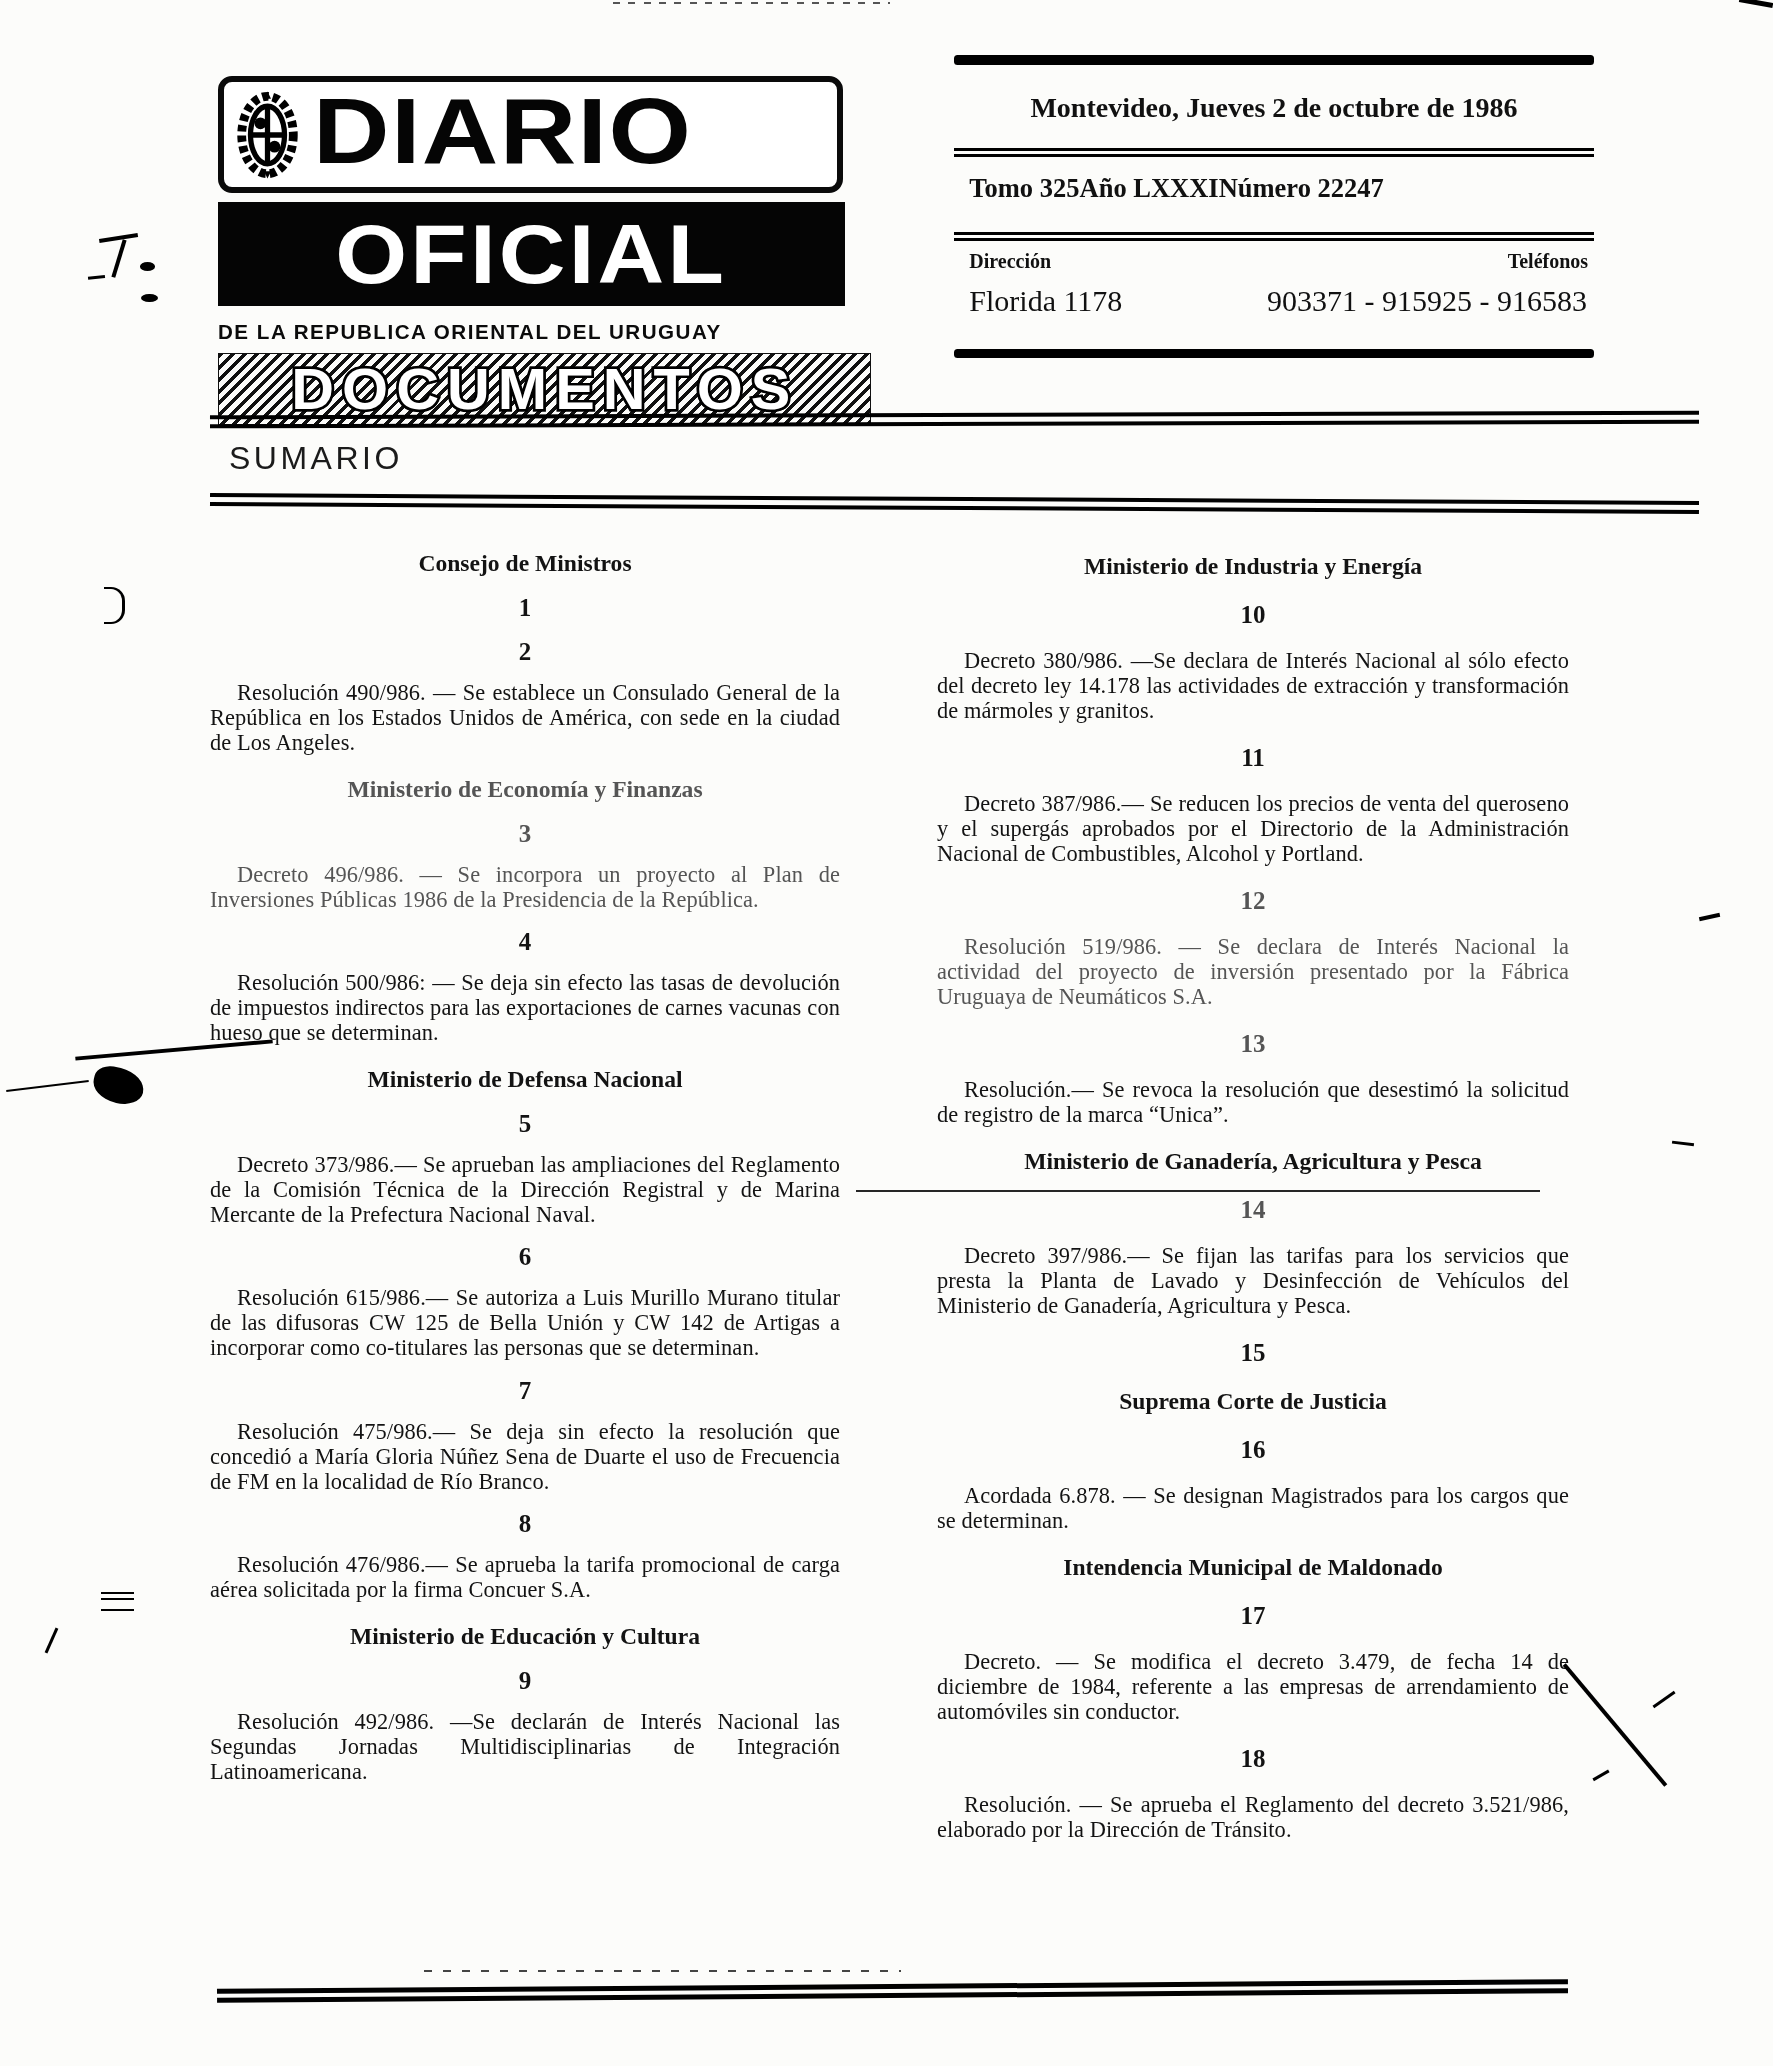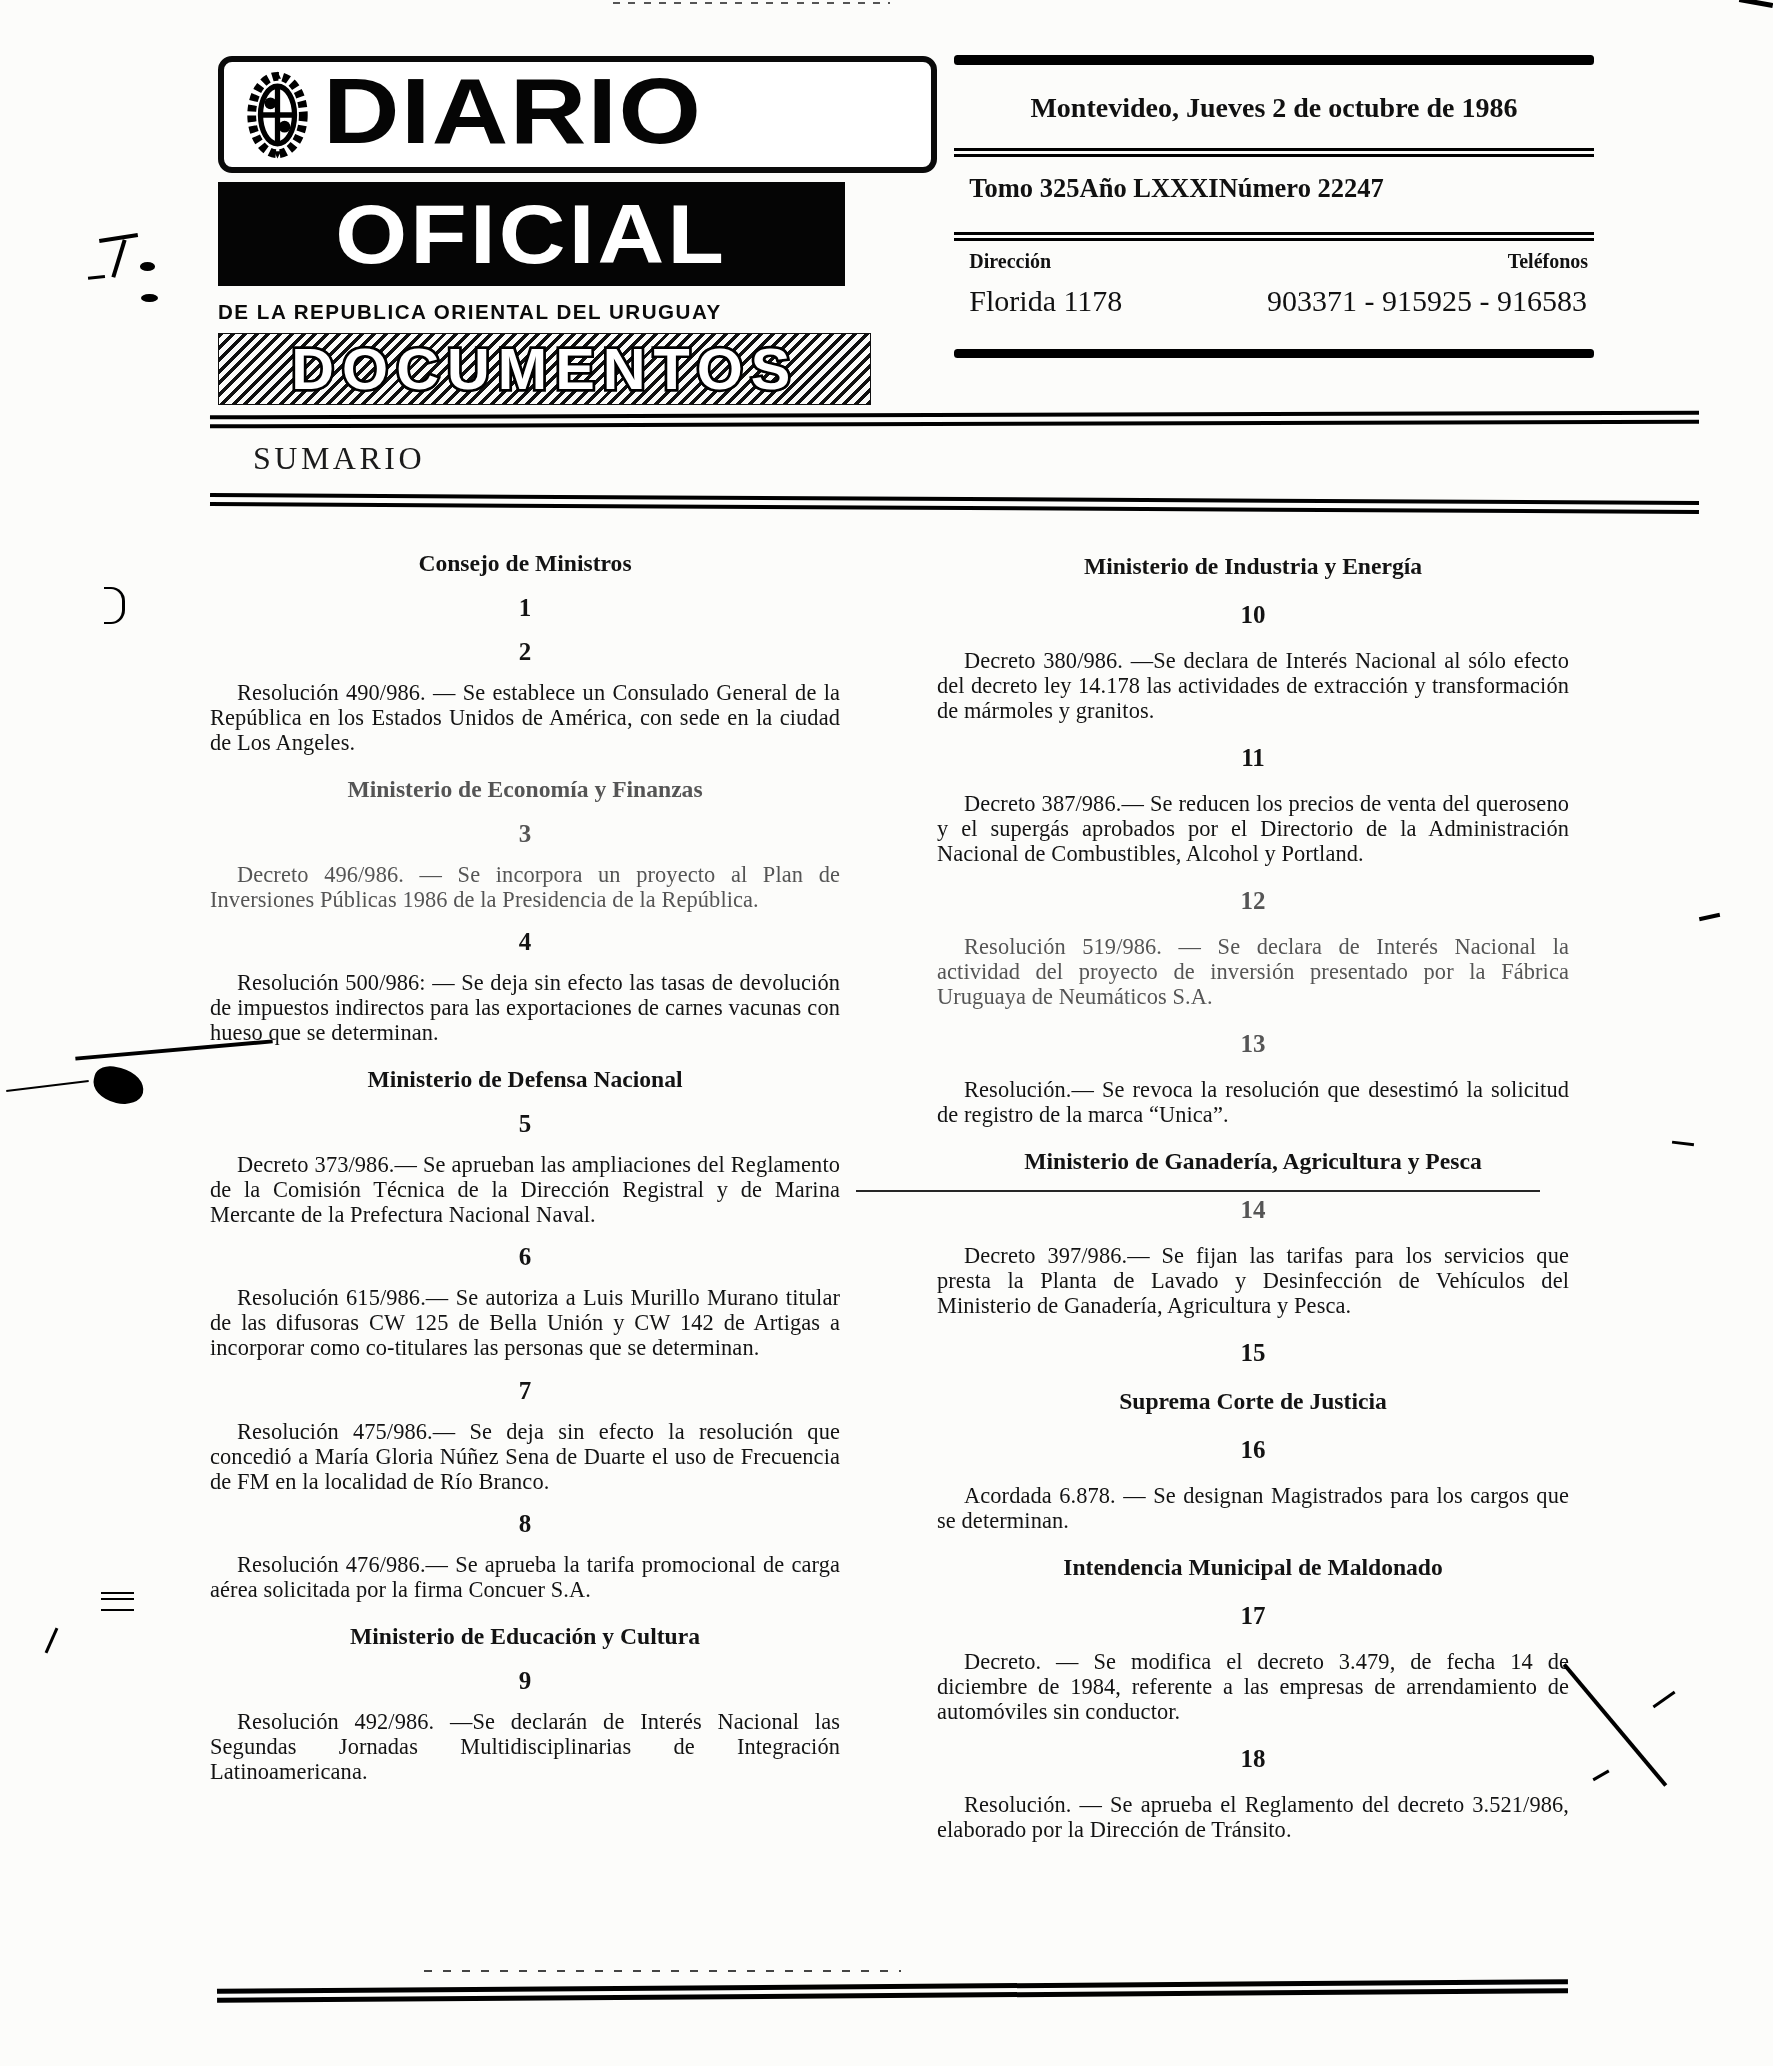--- a/index.html
+++ b/index.html
@@ -1,22 +1,22 @@
 <!DOCTYPE html>
 <html style="font-size:9.4px"><head>
 <meta charset="utf-8">
 <style>
   html,body{margin:0;padding:0;background:#e8e8e4;}
   .page{position:relative;width:1773px;height:2066px;background:#fcfcfa;overflow:hidden;
         font-family:"Liberation Serif", serif;color:#111;}
 
   
   .masthead{position:absolute;left:218px;top:56px;width:656px;}
-  .diario-box{box-sizing:border-box;width:719px;height:117px;border:6.5px solid #0a0a0a;border-radius:14px;
-              display:flex;align-items:center;gap:15.3px;padding-left:23px;background:#fff;}
+  .diario-box{box-sizing:border-box;width:625px;height:117px;border:6.5px solid #0a0a0a;border-radius:14px;
+              display:flex;align-items:center;gap:15.3px;padding-left:13px;background:#fff;margin-top:20px;}
   .emblem{flex:0 0 auto;}
   .diario-text{font-family:"Liberation Sans",sans-serif;font-weight:700;font-size:93px;line-height:1;
                letter-spacing:1.2px;transform:scaleX(1.14);transform-origin:left center;margin-top:-5.9px;color:#050505;}
   .oficial-box{box-sizing:border-box;width:627px;height:104px;margin-top:9.4px;background:#050505;
                display:flex;align-items:center;justify-content:center;}
   .oficial-text{font-family:"Liberation Sans",sans-serif;font-weight:700;font-size:84px;line-height:1;
                 letter-spacing:2.9px;color:#fff;transform:scaleX(1.1);}
   .mast-sub{margin-top:14px;font-family:"Liberation Sans",sans-serif;font-weight:700;font-size:20.6px;
             letter-spacing:1.5px;color:#0b0b0b;white-space:nowrap;}
   .doc-banner{margin-top:8.3px;width:653px;height:72px;
@@ -42,22 +42,22 @@
   .values-row{position:absolute;top:229px;left:15.3px;right:7px;display:flex;justify-content:space-between;
               font-size:30px;}
 
   
   .fullrule{position:absolute;left:210px;width:1489px;height:13px;border-top:4.7px solid #000;border-bottom:4.7px solid #000;box-sizing:border-box;}
   .fr1{top:413px;transform:rotate(-0.18deg);}
   .fr2{top:497px;transform:rotate(0.3deg);}
   .bottomrule{position:absolute;left:217px;top:1984px;width:1351px;height:14px;
               border-top:5.3px solid #000;border-bottom:5.3px solid #000;box-sizing:border-box;transform:rotate(-0.4deg);}
 
-  .sumario{position:absolute;left:229px;top:440px;font-family:Liberation Serif, serif;
-           font-weight:400;font-size:32px;letter-spacing:3.5px;color:#1b1b1b;margin-left:24px;}
+  .sumario{position:absolute;left:229px;top:440px;font-family:Liberation Sans, sans-serif;
+           font-weight:400;font-size:32px;letter-spacing:3.5px;color:#1b1b1b;}
 
   
   .col{position:absolute;top:529px;}
   .col-left{left:210px;width:630px;}
   .col-right{left:937px;width:632px;}
   .ci{color:#131313;}
   .ci.h{font-weight:700;font-size:23.6px;text-align:center;margin:21px 0 1.2px;}
   .ci.n{font-weight:700;font-size:25px;text-align:center;margin:16.5px 0 14px;}
   .ci.p{font-size:22.4px;line-height:25px;text-align:justify;text-indent:27px;letter-spacing:0.1px;}
   .col-right .ci.n{margin:21px 0 19px;}

